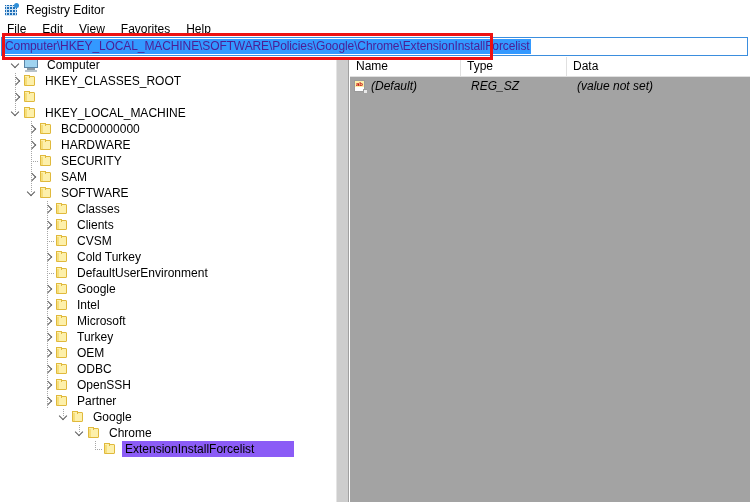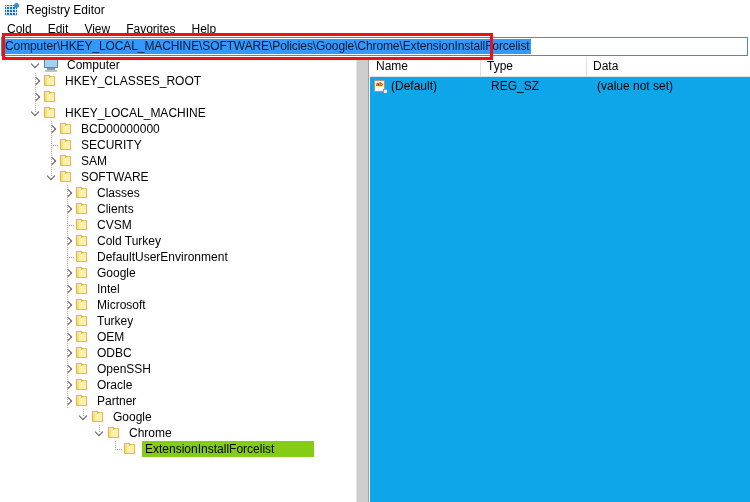--- a/index.html
+++ b/index.html
@@ -81,21 +81,21 @@
     height: 19px;
     border: 1px solid #3b8ede;
     background: #ffffff;
     box-sizing: border-box;
     display: flex;
     align-items: center;
     padding-left: 2px;
   }
   #address-text {
     background: #3399ff;
-    color: #0f172a;
+    color: #4c1d95;
     font-size: 12px;
     line-height: 15px;
     padding: 0 1px;
     white-space: nowrap;
     letter-spacing: -0.1px;
   }
 
   
   #red-box {
     position: absolute;
@@ -118,21 +118,20 @@
     height: 445px;
     display: flex;
   }
   #tree-pane {
     position: relative;
     width: 336px;
     height: 100%;
     background: #ffffff;
     overflow: hidden;
     flex: none;
-    padding-left: 20px;
   }
   #tree-scrollbar {
     width: 11px;
     height: 100%;
     background: #f0f0f0;
     border-left: 1px solid #e4e4e4;
     flex: none;
     position: relative;
   }
   #tree-scrollbar .thumb {
@@ -150,21 +149,21 @@
   }
   #splitter2 {
     width: 1px;
     height: 100%;
     background: #ffffff;
     flex: none;
   }
   #list-pane {
     flex: 1 1 auto;
     height: 100%;
-    background: #0ea5e9;
+    background: #a3a3a3;
     position: relative;
     overflow: hidden;
   }
 
   
   .tree-row {
     height: 16px;
     display: flex;
     align-items: center;
     position: relative;
@@ -254,21 +253,21 @@
     width: 12px; height: 2px;
     background: #b9c3ca;
   }
   .tree-label {
     font-size: 12px;
     line-height: 16px;
     color: #000;
     padding: 0 3px;
   }
   .tree-row.selected .tree-label {
-    background: #84cc16;
+    background: #8b5cf6;
     padding-right: 40px;
   }
 
   
   .vline {
     position: absolute;
     top: 0;
     width: 1px;
     height: 16px;
     background-image: linear-gradient(to bottom, #a6a6a6 0 1px, transparent 1px 2px);
@@ -343,38 +342,39 @@
     border-left: 1px solid #9a9a9a;
     border-top: 1px solid #9a9a9a;
     box-sizing: border-box;
   }
   .cell {
     font-size: 12px;
     line-height: 18px;
     white-space: nowrap;
     box-sizing: border-box;
     color: #000;
+    font-style: italic;
   }
   .cell-name { width: 94px; flex: none; }
   .cell-type { width: 106px; flex: none; padding-left: 6px; }
   .cell-data { flex: 1 1 auto; padding-left: 6px; }
 </style>
 </head>
 <body>
 
 <div id="titlebar">
   <div id="app-icon">
     <div class="grid"></div>
     <div class="dot"></div>
   </div>
   <div id="app-title">Registry Editor</div>
 </div>
 
 <div id="menubar">
-  <div class="menu-item">Cold</div>
+  <div class="menu-item">File</div>
   <div class="menu-item">Edit</div>
   <div class="menu-item">View</div>
   <div class="menu-item">Favorites</div>
   <div class="menu-item">Help</div>
 </div>
 
 <div id="addressbar">
   <span id="address-text">Computer\HKEY_LOCAL_MACHINE\SOFTWARE\Policies\Google\Chrome\ExtensionInstallForcelist</span>
 </div>
 <div id="red-box"></div>
@@ -434,20 +434,32 @@
         <div class="chev closed"></div>
         <div class="folder">
           <div class="body"></div>
           <div class="tab"></div>
           <div class="spine"></div>
         </div>
         <span class="tree-label">BCD00000000</span>
       </div>
       <div class="tree-row">
         <div class="vline" style="left: 31px;"></div>
+        <div class="indent" style="width: 24px;"></div>
+        <div class="indent" style="width: 0px;"></div>
+        <div class="chev closed"></div>
+        <div class="folder">
+          <div class="body"></div>
+          <div class="tab"></div>
+          <div class="spine"></div>
+        </div>
+        <span class="tree-label">HARDWARE</span>
+      </div>
+      <div class="tree-row">
+        <div class="vline" style="left: 31px;"></div>
         <div class="hline" style="left: 31px; top: 8px; width: 7px;"></div>
         <div class="indent" style="width: 24px;"></div>
         <div class="indent" style="width: 0px;"></div>
         <div class="chev none"></div>
         <div class="folder">
           <div class="body"></div>
           <div class="tab"></div>
           <div class="spine"></div>
         </div>
         <span class="tree-label">SECURITY</span>
@@ -614,32 +626,20 @@
         <div class="vline" style="left: 47px;"></div>
         <div class="indent" style="width: 40px;"></div>
         <div class="indent" style="width: 0px;"></div>
         <div class="chev closed"></div>
         <div class="folder">
           <div class="body"></div>
           <div class="tab"></div>
           <div class="spine"></div>
         </div>
         <span class="tree-label">OpenSSH</span>
-      </div>
-      <div class="tree-row">
-        <div class="vline" style="left: 47px;"></div>
-        <div class="indent" style="width: 40px;"></div>
-        <div class="indent" style="width: 0px;"></div>
-        <div class="chev closed"></div>
-        <div class="folder">
-          <div class="body"></div>
-          <div class="tab"></div>
-          <div class="spine"></div>
-        </div>
-        <span class="tree-label">Oracle</span>
       </div>
       <div class="tree-row">
         <div class="vline" style="left: 47px;"></div>
         <div class="indent" style="width: 40px;"></div>
         <div class="indent" style="width: 0px;"></div>
         <div class="chev closed"></div>
         <div class="folder">
           <div class="body"></div>
           <div class="tab"></div>
           <div class="spine"></div>

